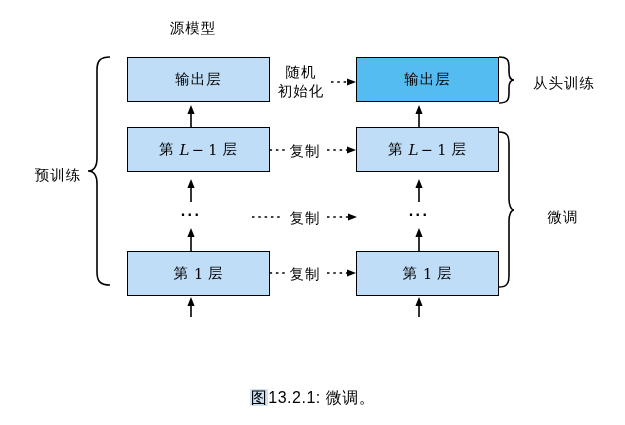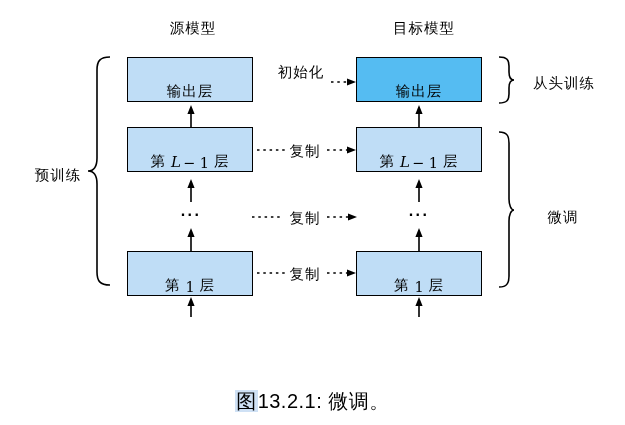--- a/index.html
+++ b/index.html
@@ -5,34 +5,34 @@
   html,body{margin:0;padding:0;background:#ffffff;}
   .canvas{
     position:relative;width:625px;height:425px;background:#ffffff;overflow:hidden;
     font-family:"Liberation Sans",sans-serif;color:#000;
   }
   .overlay{position:absolute;left:0;top:0;width:625px;height:425px;}
   .stroke{stroke:#000;stroke-width:1.6;fill:none;}
   .dots{stroke:#000;stroke-width:1.7;fill:none;stroke-dasharray:2.5 3.8;}
   .tip{fill:#000;stroke:none;}
   .box{
-    position:absolute;width:126px;height:45px;border:1.8px solid var(--box_border,#000);
-    box-sizing:border-box;display:flex;align-items:flex-end;justify-content:center;
+    position:absolute;width:143px;height:45px;border:1.8px solid var(--box_border,#000);
+    box-sizing:border-box;display:flex;align-items:center;justify-content:center;
     font-size:14.5px;letter-spacing:1px;background:#fff;
   }
   .light{background:var(--light_blue,#bfddf6);}
   .dark{background:var(--dark_blue,#55bcf2);}
   .title{position:absolute;font-size:14.5px;letter-spacing:1px;text-align:center;width:90px;}
   .lbl{position:absolute;font-size:14.5px;letter-spacing:1px;text-align:center;}
   .twoline{line-height:19px;}
   .ellip{position:absolute;font-size:16px;font-weight:bold;letter-spacing:1.5px;text-align:center;width:40px;}
   .mathvar{font-family:"DejaVu Serif",serif;font-style:italic;font-size:15px;margin:0 2px 0 5px;letter-spacing:0;}
   .mathnum{font-family:"DejaVu Serif",serif;font-size:14.5px;margin-right:5px;letter-spacing:0;}
   .num1{font-family:"DejaVu Serif",serif;font-size:14.5px;margin:0 5px;letter-spacing:0;}
-  .caption{position:absolute;left:0;top:388px;width:625px;text-align:center;font-size:20px;letter-spacing:0.5px;}
+  .caption{position:absolute;left:0;top:388px;width:625px;text-align:center;font-size:16px;letter-spacing:0.5px;}
   .figref{background:var(--caption_link_bg,#cfe1f5);padding:0 1px;}
 </style>
 </head>
 <body>
 
 <div class="canvas">
 
   <svg class="overlay" viewBox="0 0 625 425">
 
     <g>
@@ -84,21 +84,20 @@
         <polygon class="tip" points="357,217 348,213.4 348,220.6"></polygon>
     </g>
     <g>
       <line class="dots" x1="257" y1="273" x2="287" y2="273"></line>
       <line class="dots" x1="327" y1="273" x2="347" y2="273"></line>
         <polygon class="tip" points="356,273 347,269.4 347,276.6"></polygon>
     </g>
   </svg>
 
   <div class="title" style="left:148px;top:19px">源模型</div>
-  <div class="title" style="left:379px;top:19px">目标模型</div>
 
   <div class="box light" style="left:127px;top:57px">
     <span>输出层</span>
   </div>
   <div class="box light" style="left:127px;top:127px">
     <span>第</span>
       <span class="mathvar">L</span>
       <span class="mathnum">− 1</span>
       <span>层</span>
   </div>
@@ -119,20 +118,21 @@
       <span>层</span>
   </div>
   <div class="ellip" style="left:399px;top:206px">···</div>
   <div class="box light" style="left:356px;top:251px">
     <span>第</span>
       <span class="num1">1</span>
       <span>层</span>
   </div>
 
   <div class="lbl twoline" style="left:266px;top:63px;width:70px">
+    <div>随机</div>
     <div>初始化</div>
   </div>
   <div class="lbl" style="left:283px;top:142px;width:44px">复制</div>
   <div class="lbl" style="left:283px;top:209px;width:44px">复制</div>
   <div class="lbl" style="left:283px;top:265px;width:44px">复制</div>
 
   <div class="lbl" style="left:529px;top:74px;width:70px">从头训练</div>
   <div class="lbl" style="left:28px;top:166px;width:60px">预训练</div>
   <div class="lbl" style="left:546px;top:208px;width:34px">微调</div>
 

